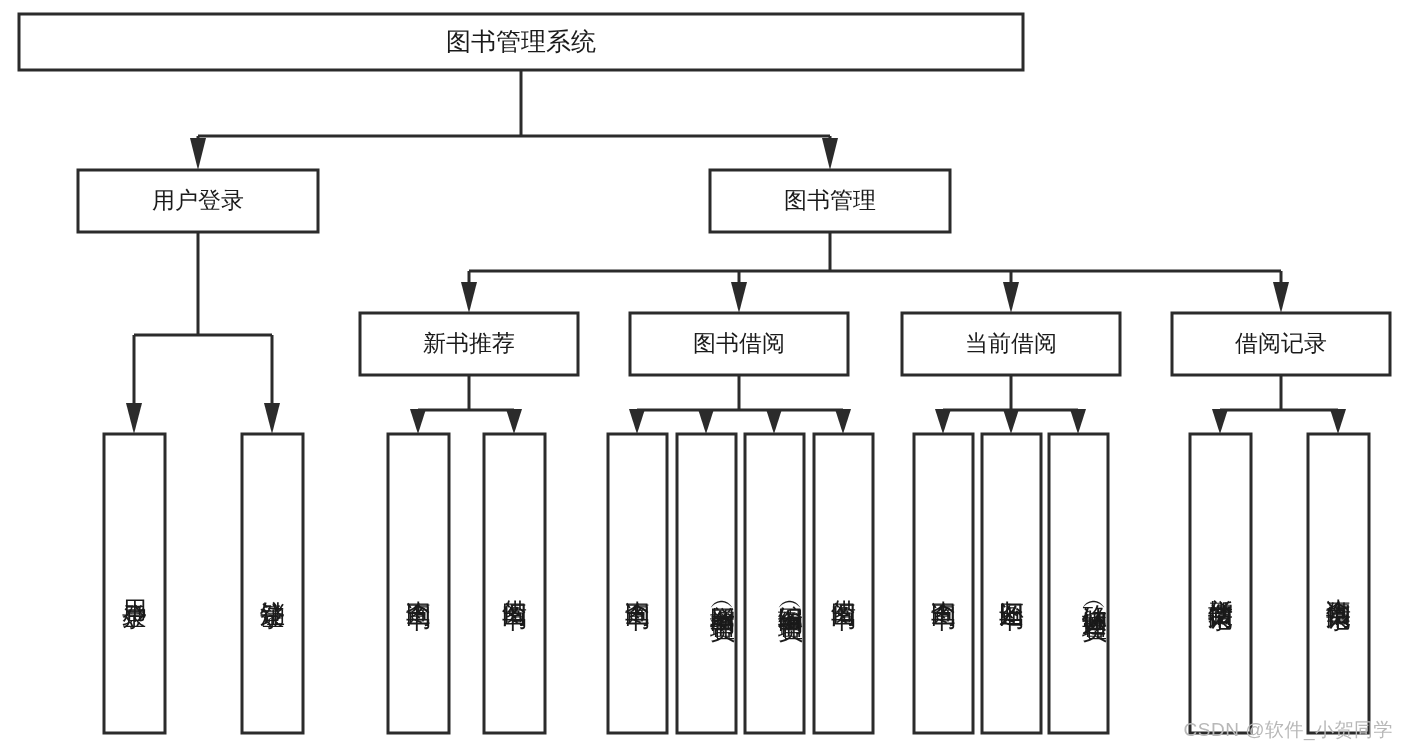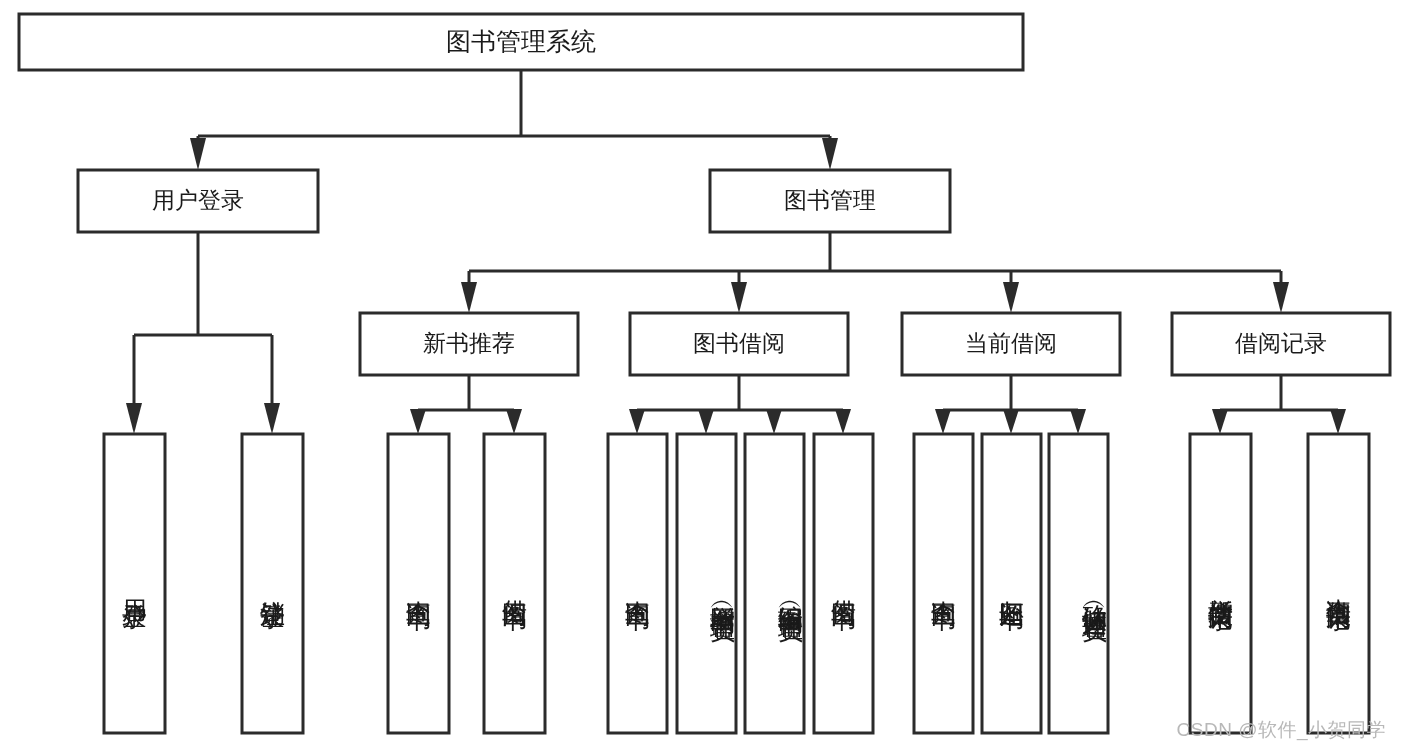--- a/index.html
+++ b/index.html
@@ -67,21 +67,21 @@
     color: #1a1a1a;
     letter-spacing: 2px;
     display: flex;
     align-items: center;
     justify-content: center;
     white-space: nowrap;
     pointer-events: none;
   }
   .watermark {
     position: absolute;
-    right: 19px;
+    right: 12px;
     bottom: 4px;
     font-family: "Liberation Sans", "DejaVu Sans", sans-serif;
     font-size: 19px;
     color: #b8b8b8;
     letter-spacing: 0.5px;
     user-select: none;
   }
 </style>
 </head>
 <body>

